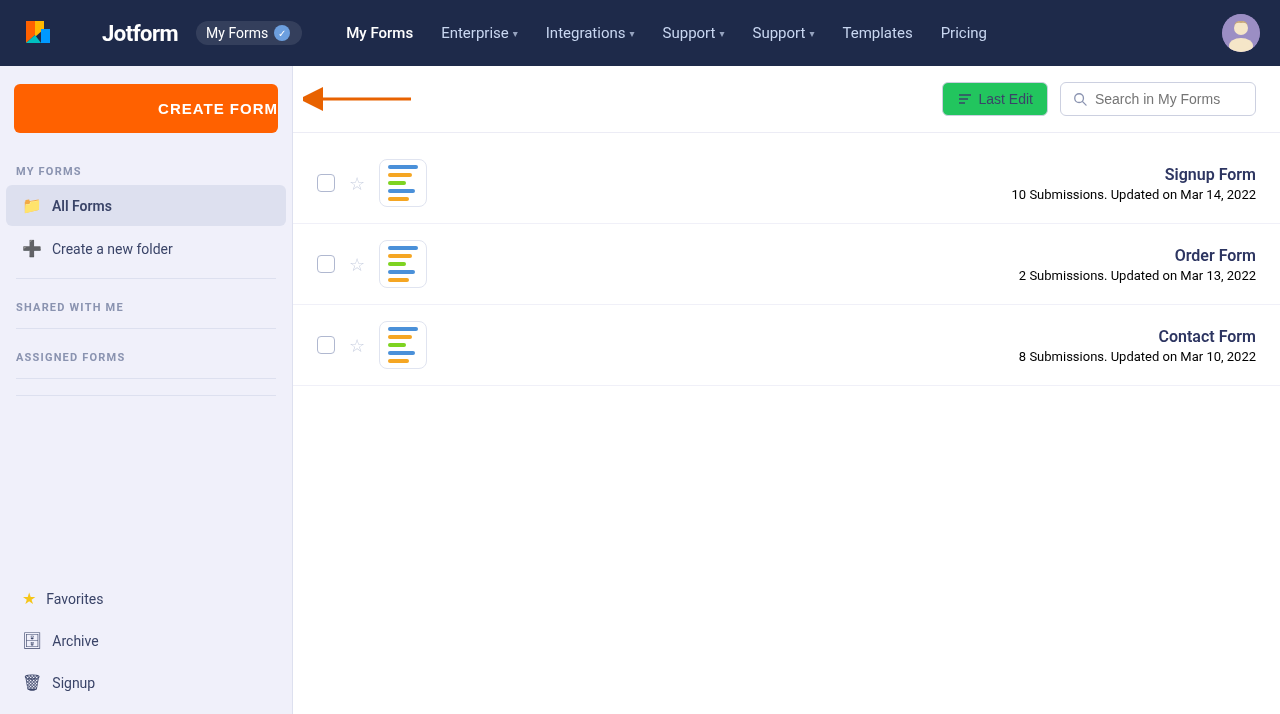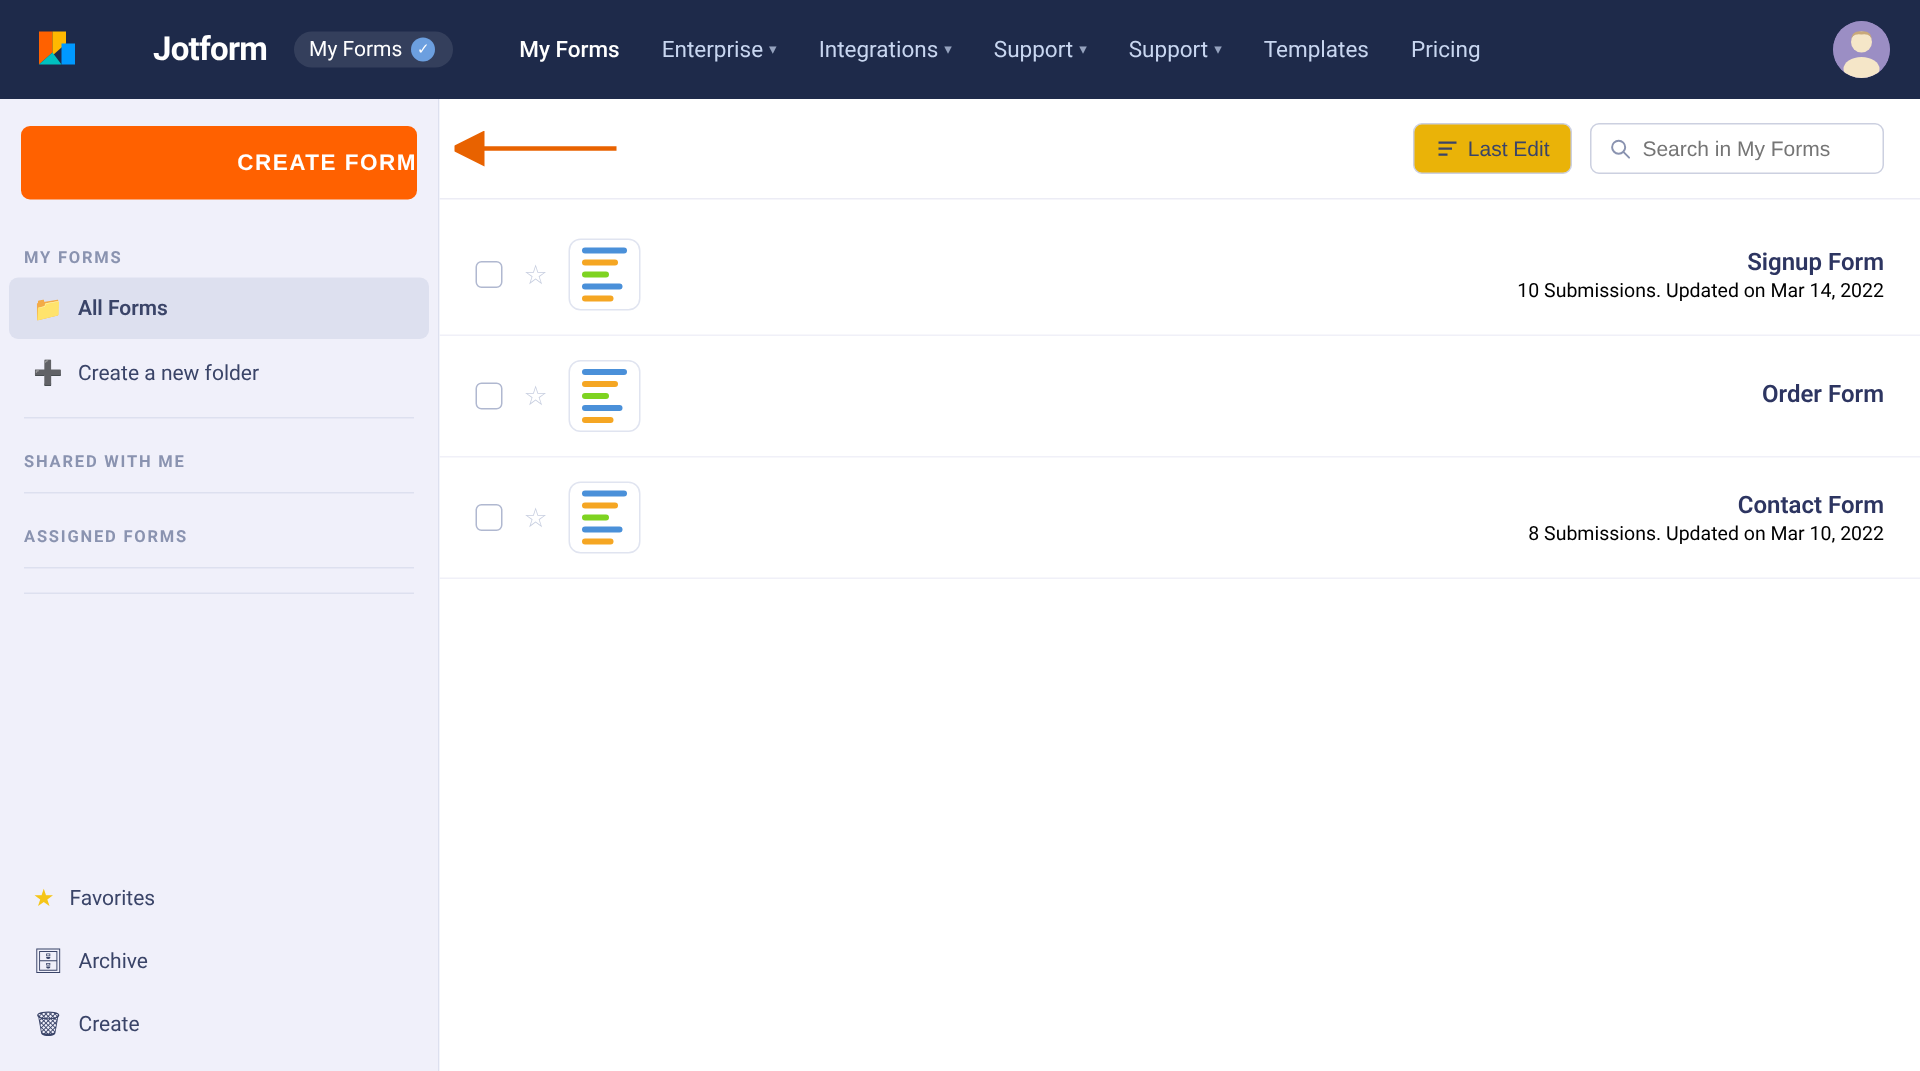--- a/index.html
+++ b/index.html
@@ -196,21 +196,21 @@
       width: 110px;
       height: 30px;
     }
 
     .sort-btn {
       display: flex;
       align-items: center;
       gap: 6px;
       border: 1.5px solid #ccd0e0;
       border-radius: 6px;
-      background: #eab308;
+      background: #22c55e;
       color: #3a4468;
       font-size: 14px;
       padding: 8px 14px;
       cursor: pointer;
     }
 
     .search-box {
       display: flex;
       align-items: center;
       border: 1.5px solid #ccd0e0;
@@ -391,21 +391,21 @@
       <div class="sidebar-item">
         <span class="item-icon star-yellow">★</span>
         <span>Favorites</span>
       </div>
       <div class="sidebar-item">
         <span class="item-icon">🗄</span>
         <span>Archive</span>
       </div>
       <div class="sidebar-item">
         <span class="item-icon">🗑</span>
-        <span>Create</span>
+        <span>Signup</span>
       </div>
     </div>
   </aside>
 
   <main class="content">
 
     <div class="toolbar">
 
       <div class="arrow-annotation">
         <svg class="arrow-svg" viewBox="0 0 110 30">
@@ -462,20 +462,21 @@
         <div class="form-lines">
           <div class="form-line line-blue"></div>
           <div class="form-line line-orange"></div>
           <div class="form-line line-green"></div>
           <div class="form-line line-blue" style="width:90%;"></div>
           <div class="form-line line-orange" style="width:70%;"></div>
         </div>
       </div>
       <div class="form-info">
         <div class="form-title">Order Form</div>
+        <div class="form-meta">2 Submissions. Updated on Mar 13, 2022</div>
       </div>
     </div>
         <div class="form-row">
       <div class="form-checkbox"></div>
       <span class="form-star">☆</span>
       <div class="form-thumb">
         <div class="form-lines">
           <div class="form-line line-blue"></div>
           <div class="form-line line-orange"></div>
           <div class="form-line line-green"></div>

